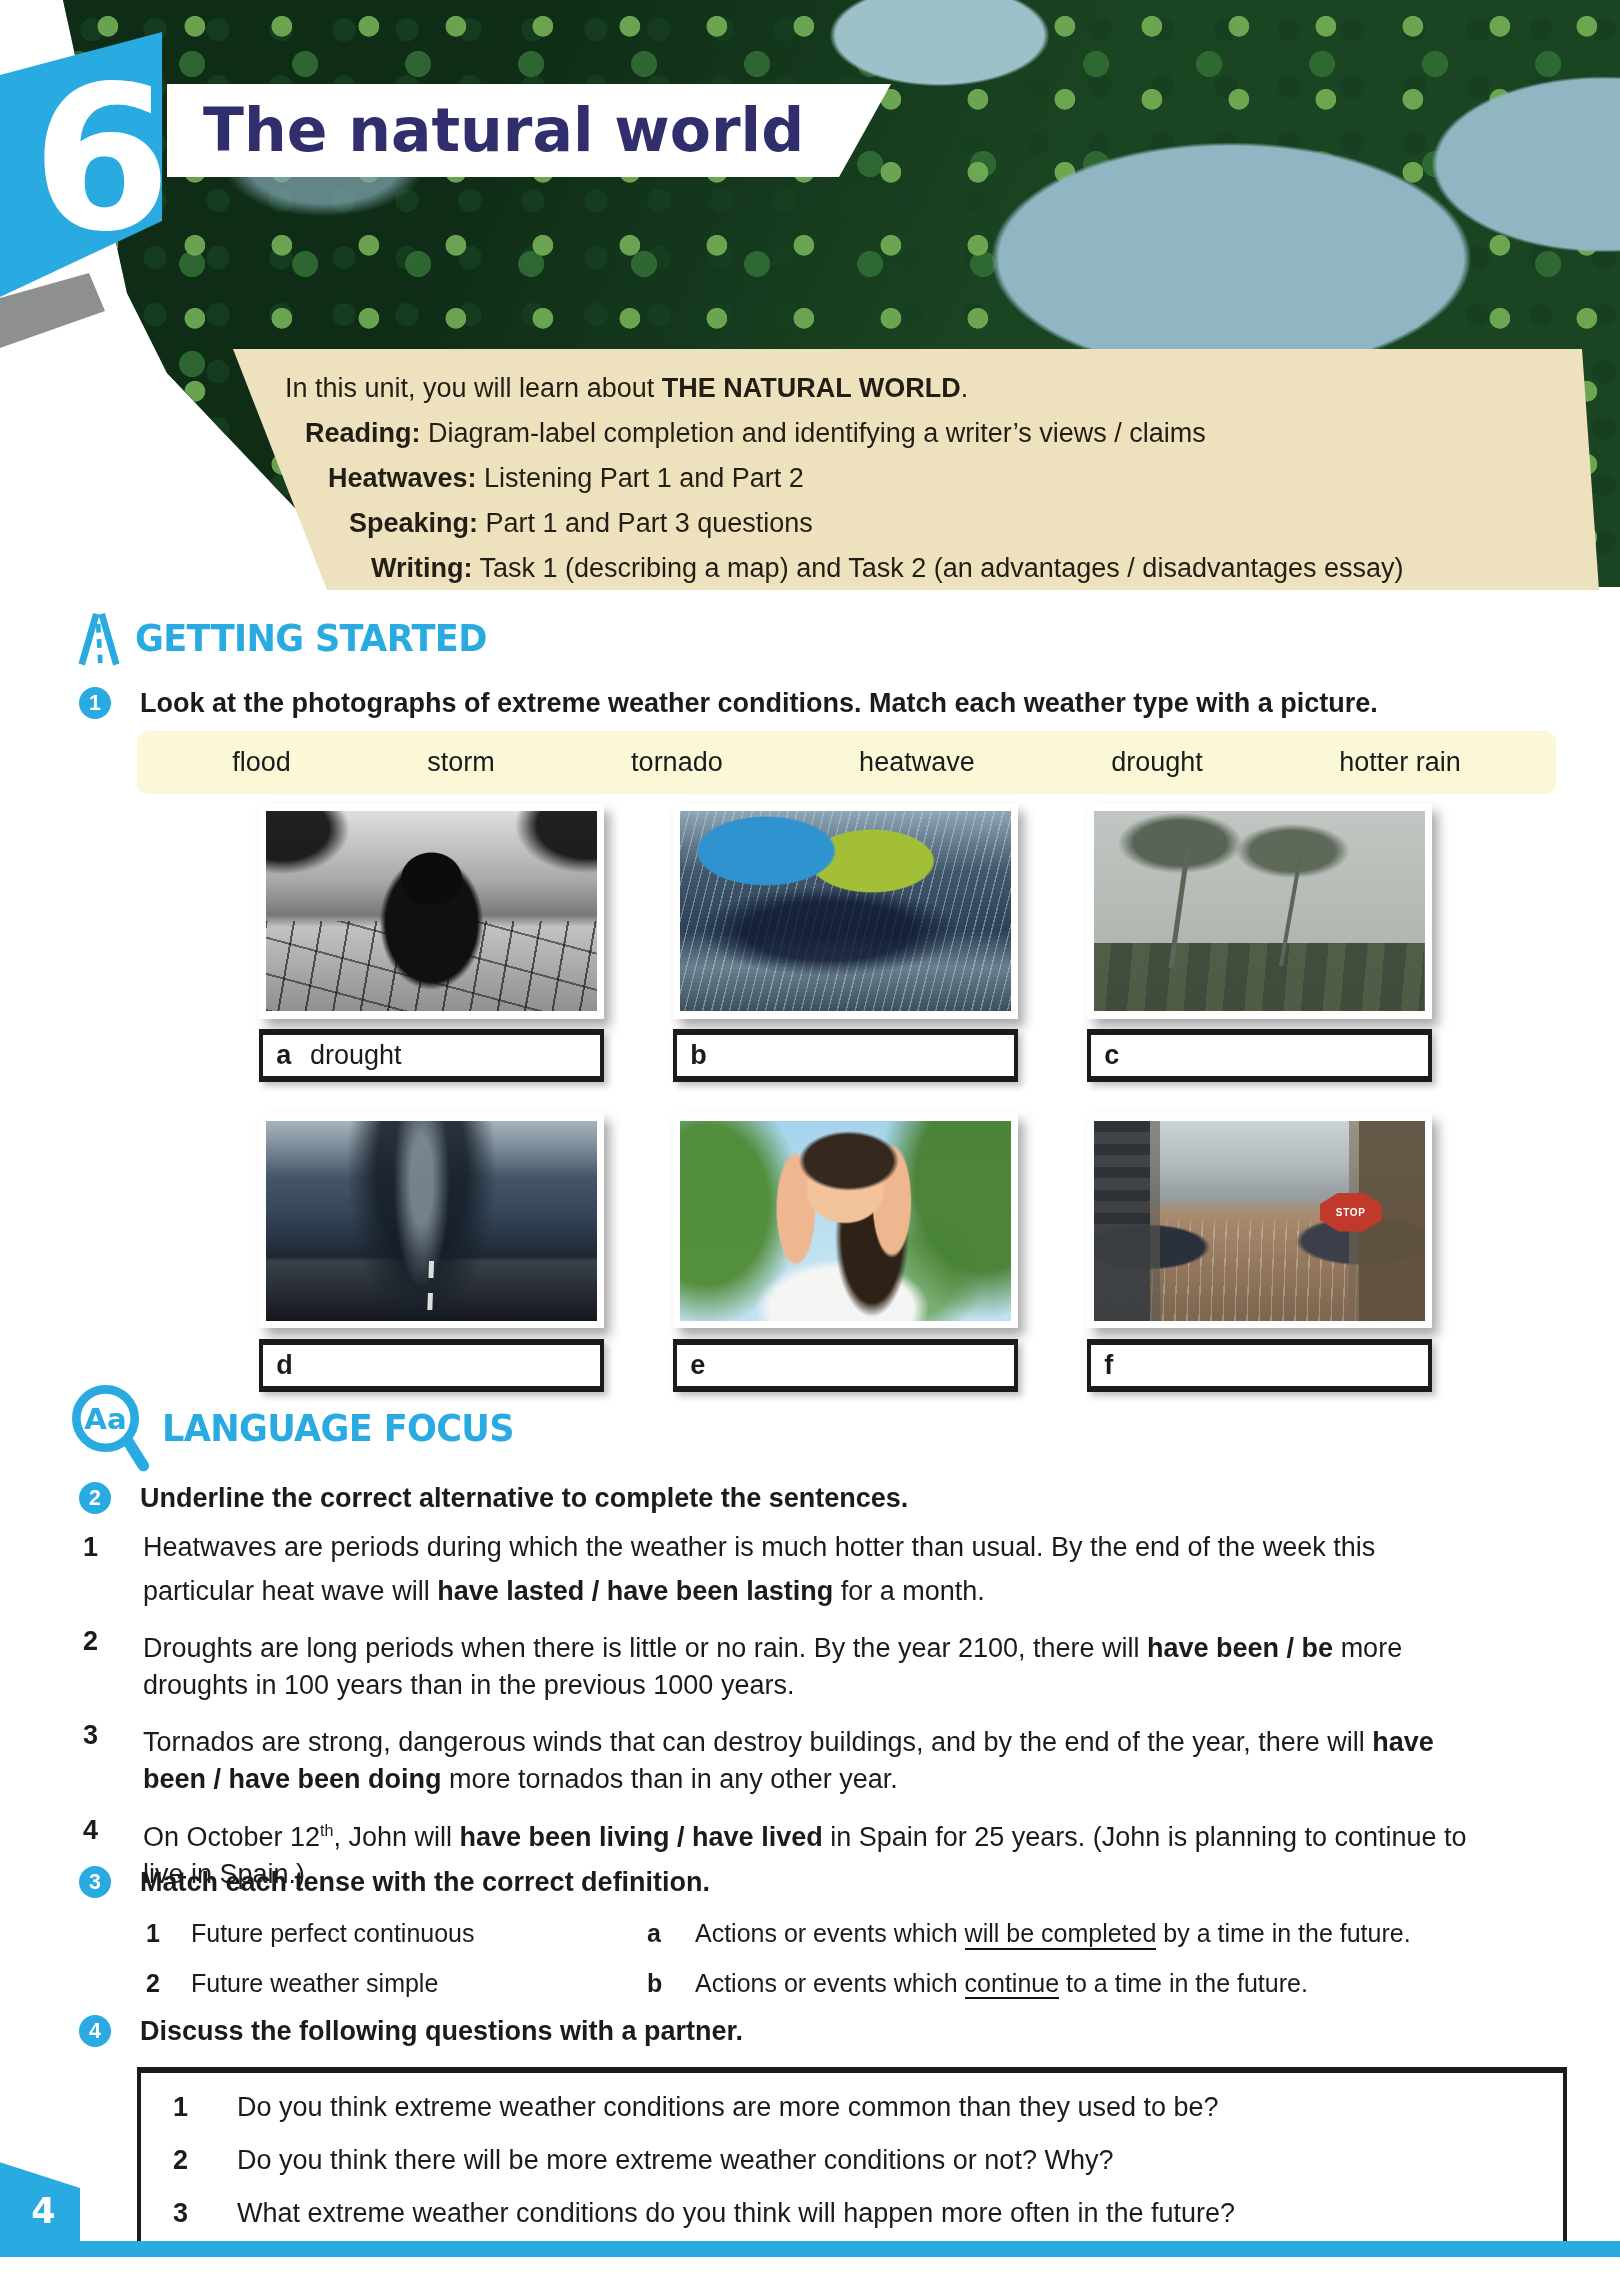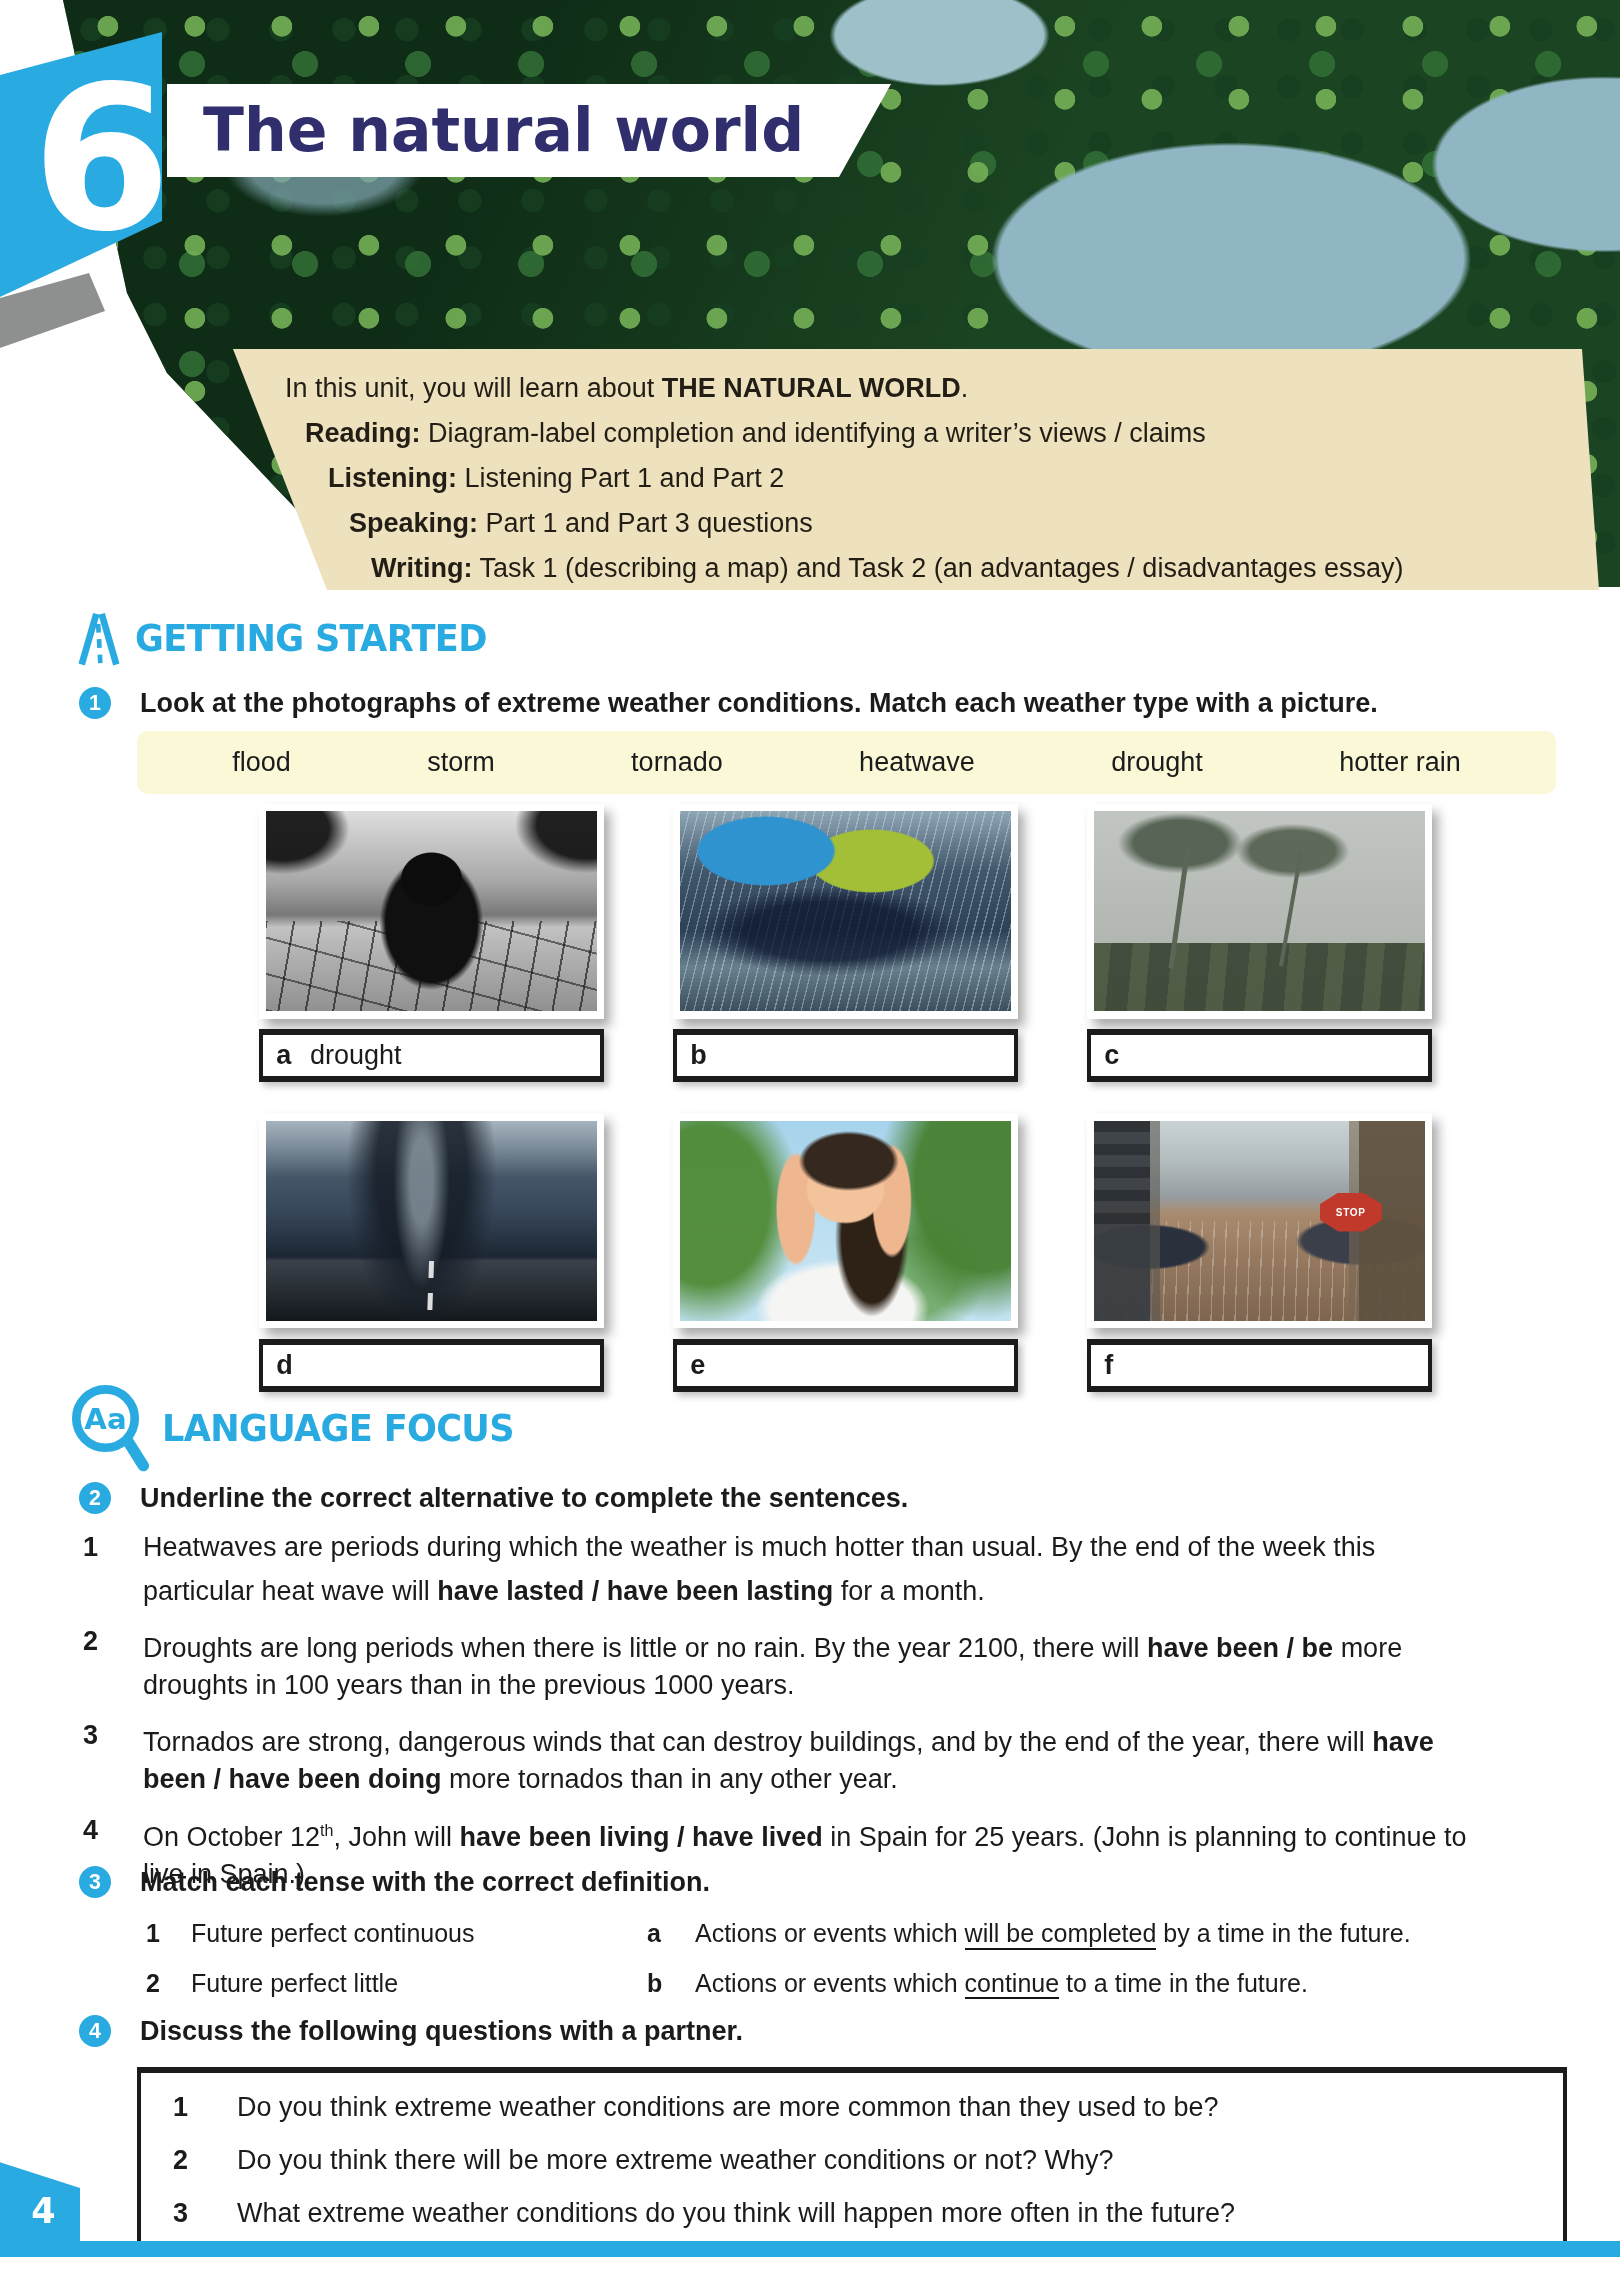--- a/index.html
+++ b/index.html
@@ -151,21 +151,21 @@
 <div class="abs" id="forest"></div>
 <div class="abs" id="unit-badge-shadow"></div>
 <div class="abs" id="unit-badge"></div>
 <div class="abs" id="unit-number">6</div>
 <div class="abs" id="title-banner">
   <h1>The natural world</h1>
 </div>
 <div class="abs" id="overview-box">
   <div class="ov-line l0"><span>In this unit, you will learn about </span><span class="b">THE NATURAL WORLD</span><span>.</span></div>
   <div class="ov-line l1"><span class="b">Reading:</span><span> Diagram-label completion and identifying a writer’s views / claims</span></div>
-  <div class="ov-line l2"><span class="b">Listening:</span><span> Listening Part 1 and Part 2</span></div>
+  <div class="ov-line l2"><span class="b">Heatwaves:</span><span> Listening Part 1 and Part 2</span></div>
   <div class="ov-line l3"><span class="b">Speaking:</span><span> Part 1 and Part 3 questions</span></div>
   <div class="ov-line l4"><span class="b">Writing:</span><span> Task 1 (describing a map) and Task 2 (an advantages / disadvantages essay)</span></div>
 </div>
 
 <div class="abs section-head" id="gs-head">
   <svg width="48" height="55" viewBox="0 0 72 82">
     <line x1="10" y1="80" x2="32" y2="4" stroke="#29abe2" stroke-width="10"></line>
     <line x1="62" y1="80" x2="40" y2="4" stroke="#29abe2" stroke-width="10"></line>
     <line x1="38" y1="78" x2="34" y2="6" stroke="#29abe2" stroke-width="7" stroke-dasharray="13 10"></line>
   </svg>
@@ -286,21 +286,21 @@
   </div>
   <div class="match">
     <div class="match-row">
       <span class="mnum">1</span>
       <span class="mtense">Future perfect continuous</span>
       <span class="mletter">a</span>
       <span class="mdef"><span>Actions or events which </span><span class="u">will be completed</span><span> by a time in the future.</span></span>
     </div>
     <div class="match-row">
       <span class="mnum">2</span>
-      <span class="mtense">Future perfect little</span>
+      <span class="mtense">Future weather simple</span>
       <span class="mletter">b</span>
       <span class="mdef"><span>Actions or events which </span><span class="u">continue</span><span> to a time in the future.</span></span>
     </div>
   </div>
 </div>
 
 <div class="abs" id="ex4-block">
   <div class="ex-prompt-row">
     <span class="numcircle">4</span>
     <span class="ex-prompt">Discuss the following questions with a partner.</span>

